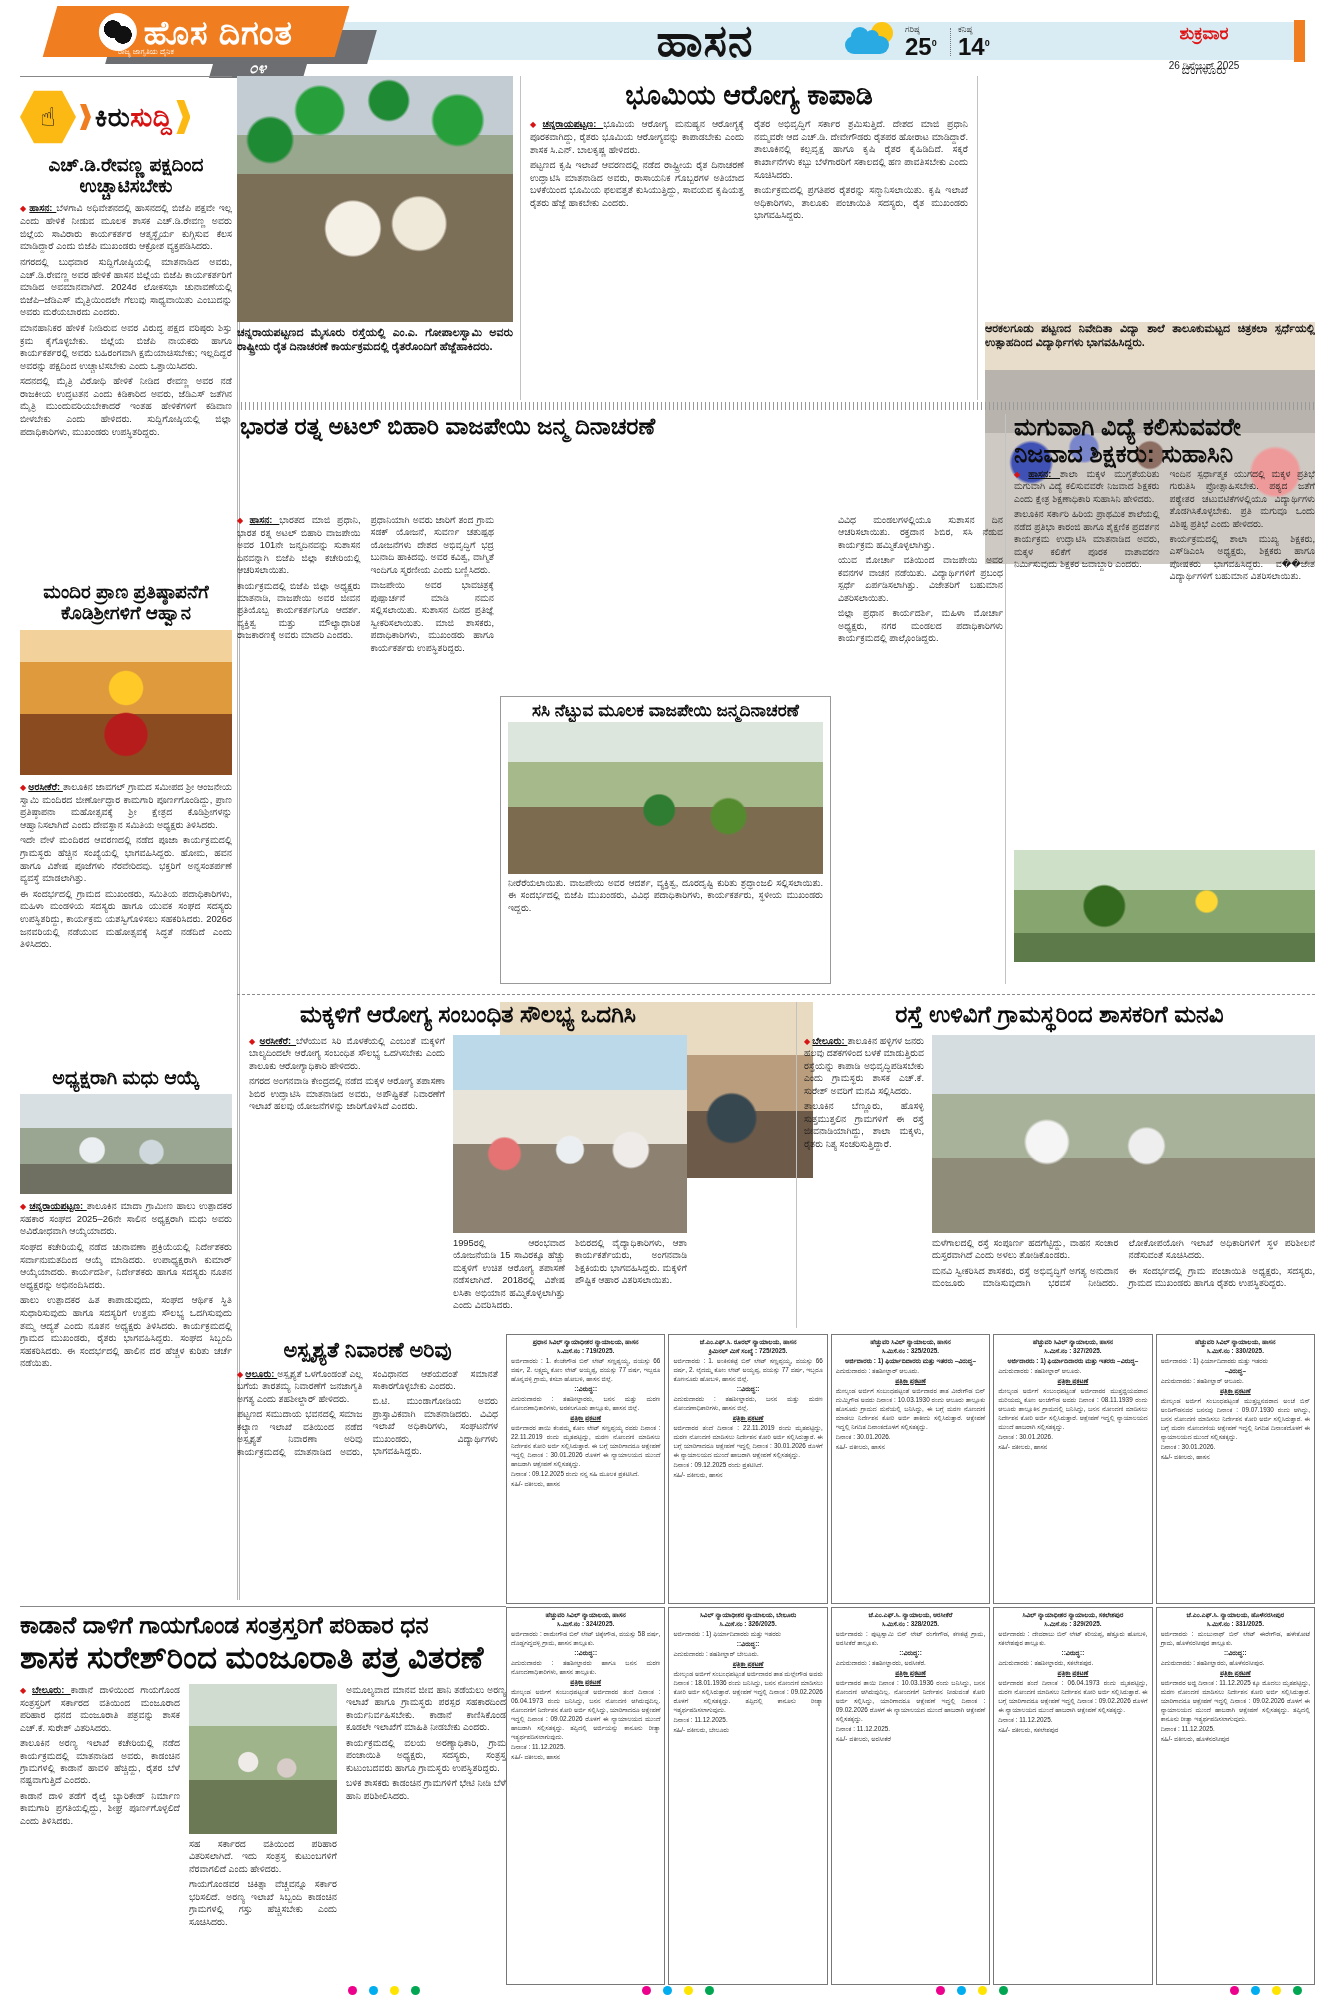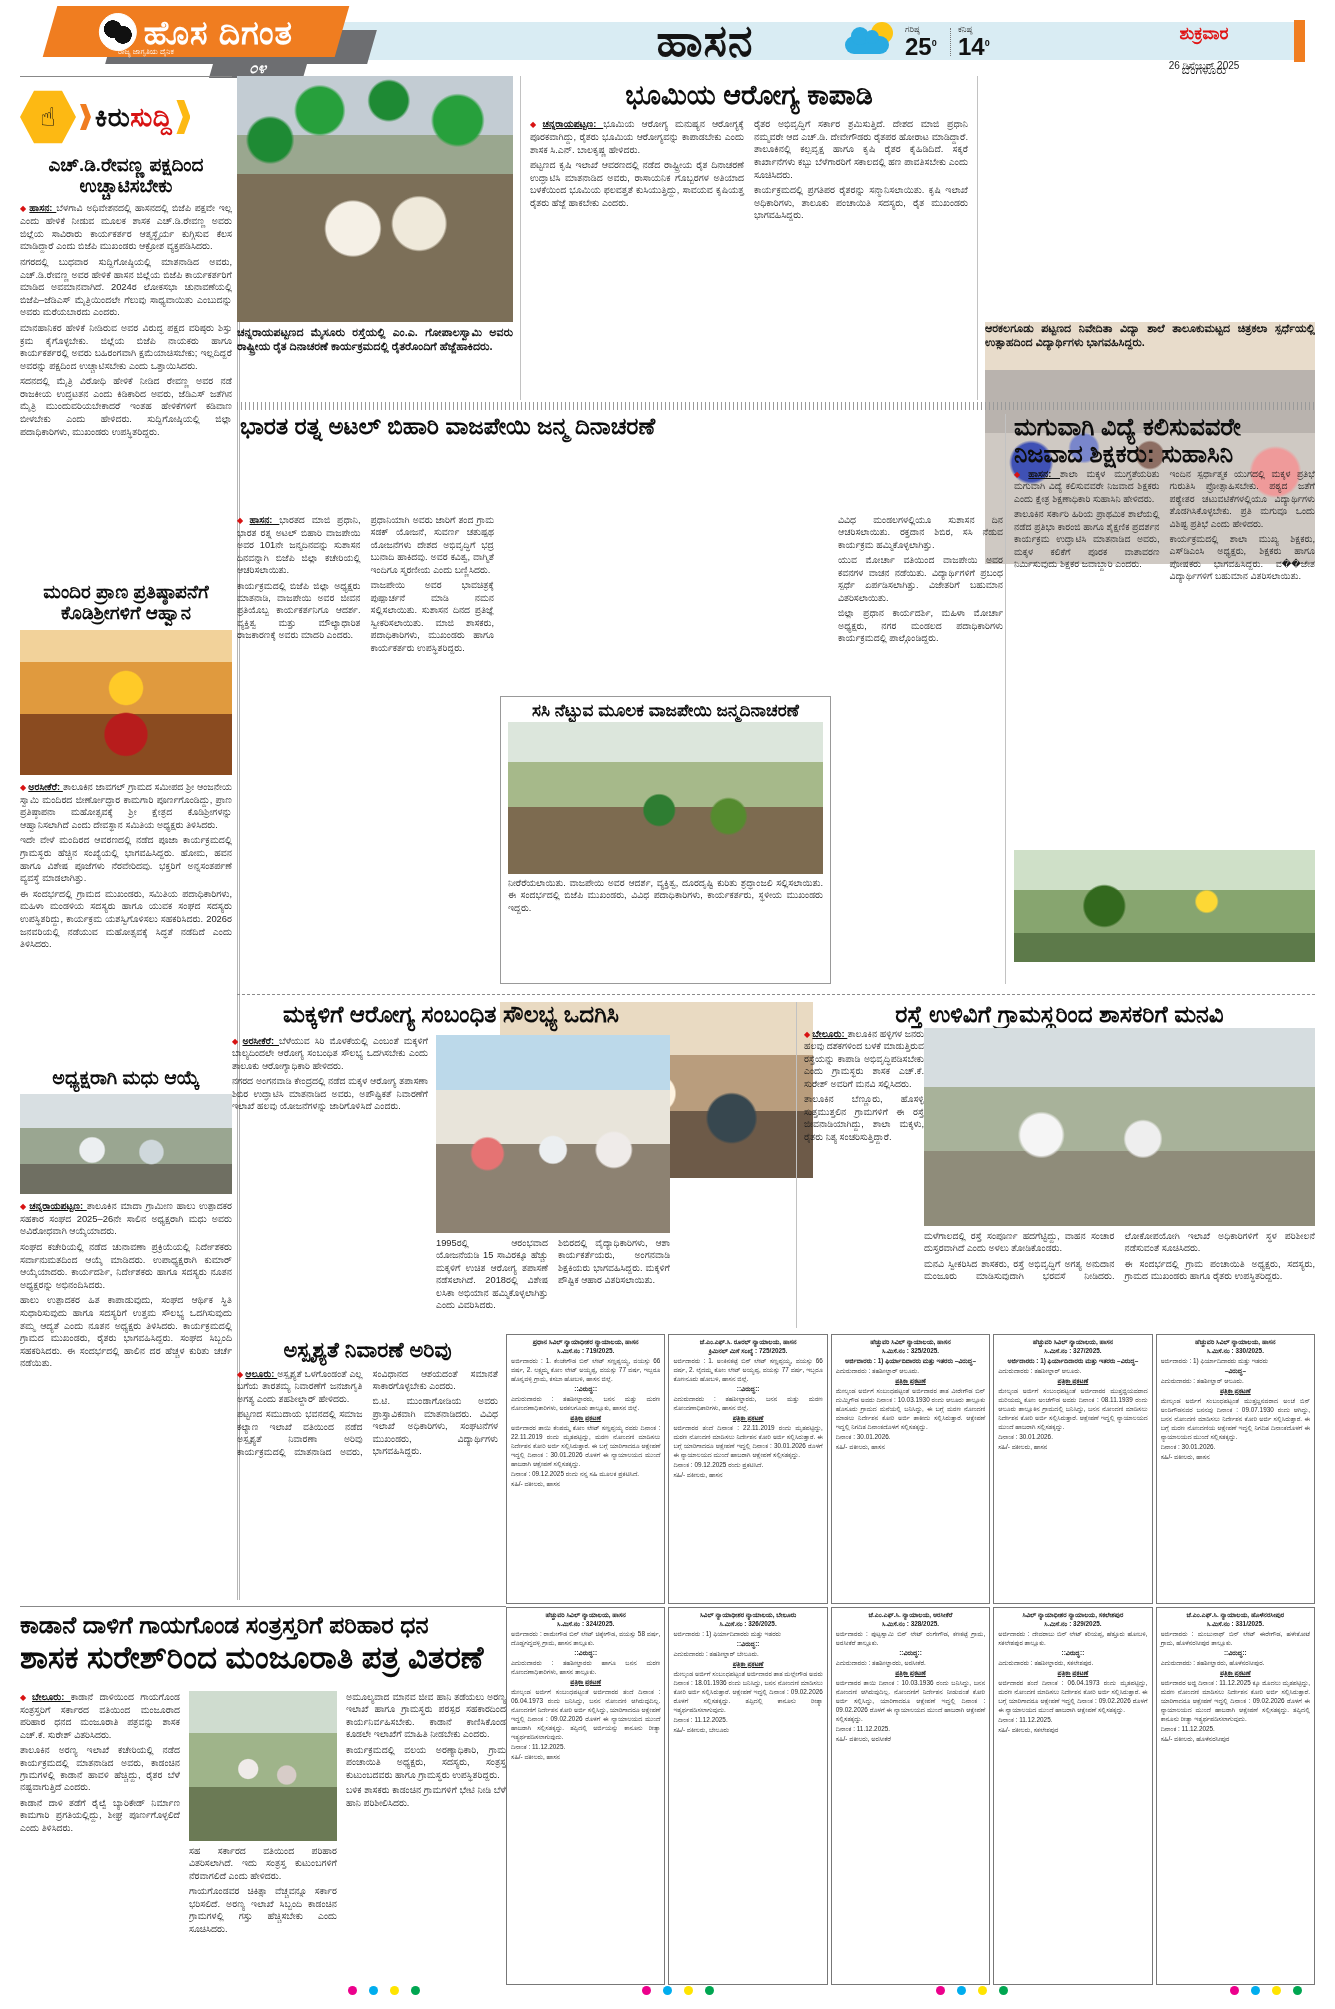--- a/index.html
+++ b/index.html
@@ -242,42 +242,42 @@
         <p class="para"><span class="dlwrap"><span class="bullet">◆</span><span class="dl">ಹಾಸನ: </span></span>ಶಾಲಾ ಮಕ್ಕಳ ಮುಗ್ಧತೆಯರಿತು ಮಗುವಾಗಿ ವಿದ್ಯೆ ಕಲಿಸುವವರೇ ನಿಜವಾದ ಶಿಕ್ಷಕರು ಎಂದು ಕ್ಷೇತ್ರ ಶಿಕ್ಷಣಾಧಿಕಾರಿ ಸುಹಾಸಿನಿ ಹೇಳಿದರು.</p>
         <p class="para">ತಾಲೂಕಿನ ಸರ್ಕಾರಿ ಹಿರಿಯ ಪ್ರಾಥಮಿಕ ಶಾಲೆಯಲ್ಲಿ ನಡೆದ ಪ್ರತಿಭಾ ಕಾರಂಜಿ ಹಾಗೂ ಶೈಕ್ಷಣಿಕ ಪ್ರದರ್ಶನ ಕಾರ್ಯಕ್ರಮ ಉದ್ಘಾಟಿಸಿ ಮಾತನಾಡಿದ ಅವರು, ಮಕ್ಕಳ ಕಲಿಕೆಗೆ ಪೂರಕ ವಾತಾವರಣ ನಿರ್ಮಿಸುವುದು ಶಿಕ್ಷಕರ ಜವಾಬ್ದಾರಿ ಎಂದರು.</p>
         <p class="para">ಇಂದಿನ ಸ್ಪರ್ಧಾತ್ಮಕ ಯುಗದಲ್ಲಿ ಮಕ್ಕಳ ಪ್ರತಿಭೆ ಗುರುತಿಸಿ ಪ್ರೋತ್ಸಾಹಿಸಬೇಕು. ಪಠ್ಯದ ಜತೆಗೆ ಪಠ್ಯೇತರ ಚಟುವಟಿಕೆಗಳಲ್ಲಿಯೂ ವಿದ್ಯಾರ್ಥಿಗಳು ತೊಡಗಿಸಿಕೊಳ್ಳಬೇಕು. ಪ್ರತಿ ಮಗುವೂ ಒಂದು ವಿಶಿಷ್ಟ ಪ್ರತಿಭೆ ಎಂದು ಹೇಳಿದರು.</p>
         <p class="para">ಕಾರ್ಯಕ್ರಮದಲ್ಲಿ ಶಾಲಾ ಮುಖ್ಯ ಶಿಕ್ಷಕರು, ಎಸ್‌ಡಿಎಂಸಿ ಅಧ್ಯಕ್ಷರು, ಶಿಕ್ಷಕರು ಹಾಗೂ ಪೋಷಕರು ಭಾಗವಹಿಸಿದ್ದರು. ವ��ಜೇತ ವಿದ್ಯಾರ್ಥಿಗಳಿಗೆ ಬಹುಮಾನ ವಿತರಿಸಲಾಯಿತು.</p>
       </div>
     <div class="photo ph-suhasini" style="height:112px;"></div>
   </div>
 
   <div class="abs dashed" style="left:237px;top:994px;width:1078px;"></div>
 
-  <div class="abs" style="left:232px;top:1002px;width:438px;height:328px;">
+  <div class="abs" style="left:249px;top:1002px;width:438px;height:328px;">
     <div class="hl center" style="font-size:23px;">ಮಕ್ಕಳಿಗೆ ಆರೋಗ್ಯ ಸಂಬಂಧಿತ ಸೌಲಭ್ಯ ಒದಗಿಸಿ</div>
     <div style="display:flex;gap:8px;margin-top:7px;">
       <div class="body" style="width:196px;height:288px;flex:0 0 196px;font-size:9.3px;">
           <p class="para"><span class="dlwrap"><span class="bullet">◆</span><span class="dl">ಅರಸೀಕೆರೆ: </span></span>ಬೆಳೆಯುವ ಸಿರಿ ಮೊಳಕೆಯಲ್ಲಿ ಎಂಬಂತೆ ಮಕ್ಕಳಿಗೆ ಬಾಲ್ಯದಿಂದಲೇ ಆರೋಗ್ಯ ಸಂಬಂಧಿತ ಸೌಲಭ್ಯ ಒದಗಿಸಬೇಕು ಎಂದು ತಾಲೂಕು ಆರೋಗ್ಯಾಧಿಕಾರಿ ಹೇಳಿದರು.</p>
           <p class="para">ನಗರದ ಅಂಗನವಾಡಿ ಕೇಂದ್ರದಲ್ಲಿ ನಡೆದ ಮಕ್ಕಳ ಆರೋಗ್ಯ ತಪಾಸಣಾ ಶಿಬಿರ ಉದ್ಘಾಟಿಸಿ ಮಾತನಾಡಿದ ಅವರು, ಅಪೌಷ್ಟಿಕತೆ ನಿವಾರಣೆಗೆ ಇಲಾಖೆ ಹಲವು ಯೋಜನೆಗಳನ್ನು ಜಾರಿಗೊಳಿಸಿದೆ ಎಂದರು.</p>
         </div>
       <div style="flex:1;">
         <div class="photo ph-health" style="height:198px;"></div>
         <div class="body cols2" style="height:84px;margin-top:4px;font-size:9.3px;">
             <p class="para">1995ರಲ್ಲಿ ಆರಂಭವಾದ ಯೋಜನೆಯಡಿ 15 ಸಾವಿರಕ್ಕೂ ಹೆಚ್ಚು ಮಕ್ಕಳಿಗೆ ಉಚಿತ ಆರೋಗ್ಯ ತಪಾಸಣೆ ನಡೆಸಲಾಗಿದೆ. 2018ರಲ್ಲಿ ವಿಶೇಷ ಲಸಿಕಾ ಅಭಿಯಾನ ಹಮ್ಮಿಕೊಳ್ಳಲಾಗಿತ್ತು ಎಂದು ವಿವರಿಸಿದರು.</p>
             <p class="para">ಶಿಬಿರದಲ್ಲಿ ವೈದ್ಯಾಧಿಕಾರಿಗಳು, ಆಶಾ ಕಾರ್ಯಕರ್ತೆಯರು, ಅಂಗನವಾಡಿ ಶಿಕ್ಷಕಿಯರು ಭಾಗವಹಿಸಿದ್ದರು. ಮಕ್ಕಳಿಗೆ ಪೌಷ್ಟಿಕ ಆಹಾರ ವಿತರಿಸಲಾಯಿತು.</p>
           </div>
       </div>
     </div>
   </div>
 
   <div class="abs vline" style="left:796px;top:1002px;height:326px;"></div>
 
   <div class="abs" style="left:804px;top:1002px;width:511px;height:328px;">
     <div class="hl center" style="font-size:23px;">ರಸ್ತೆ ಉಳಿವಿಗೆ ಗ್ರಾಮಸ್ಥರಿಂದ ಶಾಸಕರಿಗೆ ಮನವಿ</div>
-    <div style="display:flex;">
+    <div style="display:flex;gap:8px;margin-top:7px;">
       <div class="body" style="width:120px;height:288px;flex:0 0 120px;font-size:9.3px;">
           <p class="para"><span class="dlwrap"><span class="bullet">◆</span><span class="dl">ಬೇಲೂರು: </span></span>ತಾಲೂಕಿನ ಹಳ್ಳಿಗಳ ಜನರು ಹಲವು ದಶಕಗಳಿಂದ ಬಳಕೆ ಮಾಡುತ್ತಿರುವ ರಸ್ತೆಯನ್ನು ಕಾಪಾಡಿ ಅಭಿವೃದ್ಧಿಪಡಿಸಬೇಕು ಎಂದು ಗ್ರಾಮಸ್ಥರು ಶಾಸಕ ಎಚ್.ಕೆ. ಸುರೇಶ್ ಅವರಿಗೆ ಮನವಿ ಸಲ್ಲಿಸಿದರು.</p>
           <p class="para">ತಾಲೂಕಿನ ಬೆಣ್ಣೂರು, ಹೊಸಳ್ಳಿ ಸುತ್ತಮುತ್ತಲಿನ ಗ್ರಾಮಗಳಿಗೆ ಈ ರಸ್ತೆ ಜೀವನಾಡಿಯಾಗಿದ್ದು, ಶಾಲಾ ಮಕ್ಕಳು, ರೈತರು ನಿತ್ಯ ಸಂಚರಿಸುತ್ತಿದ್ದಾರೆ.</p>
         </div>
       <div style="flex:1;">
         <div class="photo ph-road" style="height:198px;"></div>
         <div class="body cols2" style="height:84px;margin-top:4px;font-size:9.3px;">
             <p class="para">ಮಳೆಗಾಲದಲ್ಲಿ ರಸ್ತೆ ಸಂಪೂರ್ಣ ಹದಗೆಟ್ಟಿದ್ದು, ವಾಹನ ಸಂಚಾರ ದುಸ್ತರವಾಗಿದೆ ಎಂದು ಅಳಲು ತೋಡಿಕೊಂಡರು.</p>
             <p class="para">ಮನವಿ ಸ್ವೀಕರಿಸಿದ ಶಾಸಕರು, ರಸ್ತೆ ಅಭಿವೃದ್ಧಿಗೆ ಅಗತ್ಯ ಅನುದಾನ ಮಂಜೂರು ಮಾಡಿಸುವುದಾಗಿ ಭರವಸೆ ನೀಡಿದರು. ಲೋಕೋಪಯೋಗಿ ಇಲಾಖೆ ಅಧಿಕಾರಿಗಳಿಗೆ ಸ್ಥಳ ಪರಿಶೀಲನೆ ನಡೆಸುವಂತೆ ಸೂಚಿಸಿದರು.</p>
             <p class="para">ಈ ಸಂದರ್ಭದಲ್ಲಿ ಗ್ರಾಮ ಪಂಚಾಯಿತಿ ಅಧ್ಯಕ್ಷರು, ಸದಸ್ಯರು, ಗ್ರಾಮದ ಮುಖಂಡರು ಹಾಗೂ ರೈತರು ಉಪಸ್ಥಿತರಿದ್ದರು.</p>
@@ -412,21 +412,21 @@
           <div class="n-body">ಅರ್ಜಿದಾರರ ಅಜ್ಜಿ ದಿನಾಂಕ : 11.12.2025 ಕ್ಕೂ ಮೊದಲು ಮೃತಪಟ್ಟಿದ್ದು, ಮರಣ ನೋಂದಣಿ ಮಾಡಿಸಲು ನಿರ್ದೇಶನ ಕೋರಿ ಅರ್ಜಿ ಸಲ್ಲಿಸಿರುತ್ತಾರೆ. ಯಾರಿಗಾದರೂ ಆಕ್ಷೇಪಣೆ ಇದ್ದಲ್ಲಿ ದಿನಾಂಕ : 09.02.2026 ರೊಳಗೆ ಈ ನ್ಯಾಯಾಲಯದ ಮುಂದೆ ಹಾಜರಾಗಿ ಆಕ್ಷೇಪಣೆ ಸಲ್ಲಿಸತಕ್ಕದ್ದು. ತಪ್ಪಿದಲ್ಲಿ ಕಾನೂನು ರೀತ್ಯಾ ಇತ್ಯರ್ಥಪಡಿಸಲಾಗುವುದು.</div>
           <div class="n-foot">ದಿನಾಂಕ : 11.12.2025.</div>
           <div class="n-foot">ಸಹಿ/- ವಕೀಲರು, ಹೊಳೆನರಸೀಪುರ</div>
         </div>
       </div>
     </div>
 
   <div class="abs" style="left:20px;top:1606px;width:486px;height:380px;border-top:1px solid #888;padding-top:5px;box-sizing:border-box;">
     <div class="hl" style="font-size:23.5px;">ಕಾಡಾನೆ ದಾಳಿಗೆ ಗಾಯಗೊಂಡ ಸಂತ್ರಸ್ತರಿಗೆ ಪರಿಹಾರ ಧನ</div>
     <div class="hl" style="font-size:31px;margin-top:3px;">ಶಾಸಕ ಸುರೇಶ್‌ರಿಂದ ಮಂಜೂರಾತಿ ಪತ್ರ ವಿತರಣೆ</div>
-    <div style="display:flex;gap:9px;margin-top:15px;height:282px;overflow:hidden;">
+    <div style="display:flex;gap:9px;margin-top:8px;height:282px;overflow:hidden;">
       <div class="body" style="flex:1;font-size:9.3px;">
           <p class="para"><span class="dlwrap"><span class="bullet">◆</span><span class="dl">ಬೇಲೂರು: </span></span>ಕಾಡಾನೆ ದಾಳಿಯಿಂದ ಗಾಯಗೊಂಡ ಸಂತ್ರಸ್ತರಿಗೆ ಸರ್ಕಾರದ ವತಿಯಿಂದ ಮಂಜೂರಾದ ಪರಿಹಾರ ಧನದ ಮಂಜೂರಾತಿ ಪತ್ರವನ್ನು ಶಾಸಕ ಎಚ್.ಕೆ. ಸುರೇಶ್ ವಿತರಿಸಿದರು.</p>
           <p class="para">ತಾಲೂಕಿನ ಅರಣ್ಯ ಇಲಾಖೆ ಕಚೇರಿಯಲ್ಲಿ ನಡೆದ ಕಾರ್ಯಕ್ರಮದಲ್ಲಿ ಮಾತನಾಡಿದ ಅವರು, ಕಾಡಂಚಿನ ಗ್ರಾಮಗಳಲ್ಲಿ ಕಾಡಾನೆ ಹಾವಳಿ ಹೆಚ್ಚಿದ್ದು, ರೈತರ ಬೆಳೆ ನಷ್ಟವಾಗುತ್ತಿದೆ ಎಂದರು.</p>
           <p class="para">ಕಾಡಾನೆ ದಾಳಿ ತಡೆಗೆ ರೈಲ್ವೆ ಬ್ಯಾರಿಕೇಡ್ ನಿರ್ಮಾಣ ಕಾಮಗಾರಿ ಪ್ರಗತಿಯಲ್ಲಿದ್ದು, ಶೀಘ್ರ ಪೂರ್ಣಗೊಳ್ಳಲಿದೆ ಎಂದು ತಿಳಿಸಿದರು.</p>
         </div>
       <div style="flex:0 0 148px;">
         <div class="photo ph-elephant" style="height:150px;"></div>
         <div class="body" style="height:126px;margin-top:4px;font-size:9.3px;">
             <p class="para">ಸಹ ಸರ್ಕಾರದ ವತಿಯಿಂದ ಪರಿಹಾರ ವಿತರಿಸಲಾಗಿದೆ. ಇದು ಸಂತ್ರಸ್ತ ಕುಟುಂಬಗಳಿಗೆ ನೆರವಾಗಲಿದೆ ಎಂದು ಹೇಳಿದರು.</p>
             <p class="para">ಗಾಯಗೊಂಡವರ ಚಿಕಿತ್ಸಾ ವೆಚ್ಚವನ್ನೂ ಸರ್ಕಾರ ಭರಿಸಲಿದೆ. ಅರಣ್ಯ ಇಲಾಖೆ ಸಿಬ್ಬಂದಿ ಕಾಡಂಚಿನ ಗ್ರಾಮಗಳಲ್ಲಿ ಗಸ್ತು ಹೆಚ್ಚಿಸಬೇಕು ಎಂದು ಸೂಚಿಸಿದರು.</p>

